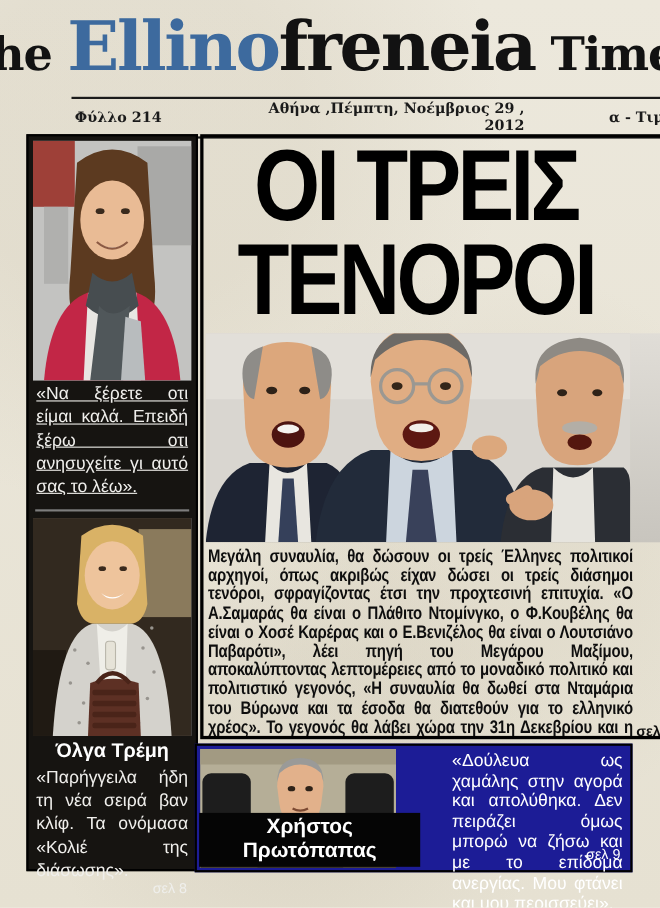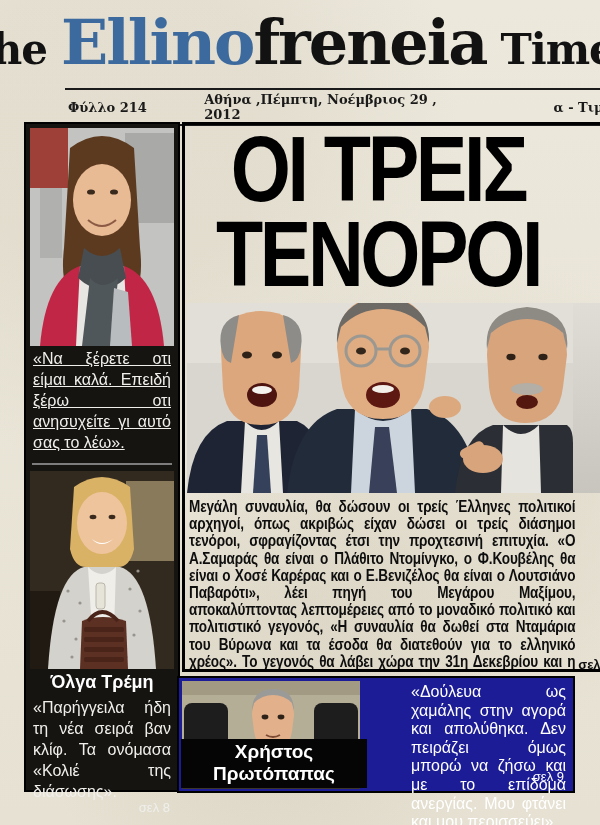--- a/index.html
+++ b/index.html
@@ -18,21 +18,21 @@
   .mast-the{font-size:42px;margin-right:14px;letter-spacing:-1px;}
   .mast-brand{font-size:62px;letter-spacing:-2px;}
   .mast-brand .blue{color:#3d6a9e;}
   .mast-times{font-size:42px;margin-left:14px;letter-spacing:-1px;}
   
   .dateline{position:absolute;left:24px;top:88px;width:551px;box-sizing:border-box;
             border-top:2px solid #1b1b1b;border-bottom:2px solid #1b1b1b;
             padding:2px 3px;display:flex;align-items:center;
             font-family:"DejaVu Serif",serif;font-weight:bold;font-size:13px;color:#1a1a1a;margin-left:41px;}
   .dateline .dl-left{flex:1;text-align:left;}
-  .dateline .dl-center{flex:2;text-align:left;}
+  .dateline .dl-center{flex:2;text-align:right;}
   .dateline .dl-right{flex:1;text-align:right;}
   
   .left-col{position:absolute;left:24px;top:122px;width:156px;height:670px;
             box-sizing:border-box;background:#161411;border:2px solid #000;
             padding:4px;}
   .side-photo{display:block;width:144px;background:#888;}
   .side-label{font-weight:bold;font-size:18px;color:#fff;text-align:center;
               padding:3px 0 2px;letter-spacing:0;}
   .side-quote{position:relative;font-size:16px;line-height:21px;color:#f0efec;
               text-align:justify;padding:2px 3px 4px;}
@@ -51,21 +51,21 @@
   .article{position:relative;margin:5px 4px 0;height:176px;overflow:hidden;}
   .article-text{width:470px;transform:scaleX(0.822);transform-origin:left top;
                 font-weight:bold;font-size:16.5px;line-height:17.2px;
                 letter-spacing:-0.2px;text-align:justify;color:#0e0e0e;}
   .article .pgref{position:absolute;right:8px;bottom:2px;font-weight:bold;
                   font-size:13px;color:#0e0e0e;background:inherit;}
   
   .bottom-band{position:absolute;left:177px;top:676px;width:398px;height:117px;
                box-sizing:border-box;background:#1c1c96;border:2px solid #000;}
   .bb-photo{position:absolute;left:3px;top:3px;width:178px;height:108px;background:#777;}
-  .bb-label{position:absolute;left:2px;bottom:3px;width:186px;box-sizing:border-box;
+  .bb-label{position:absolute;left:2px;bottom:3px;width:201px;box-sizing:border-box;
             background:#050505;color:#fff;font-weight:bold;font-size:19px;
             text-align:center;padding:2px 16px 3px;}
   .bb-quote{position:absolute;left:188px;right:7px;top:5px;bottom:4px;
             color:#fff;font-size:16px;line-height:18.6px;text-align:justify;margin-left:44px;}
   .bb-quote .pgref{position:absolute;right:2px;bottom:0;font-size:13px;color:#fff;}
 </style>
 </head>
 <body>
 
 <div class="page">

